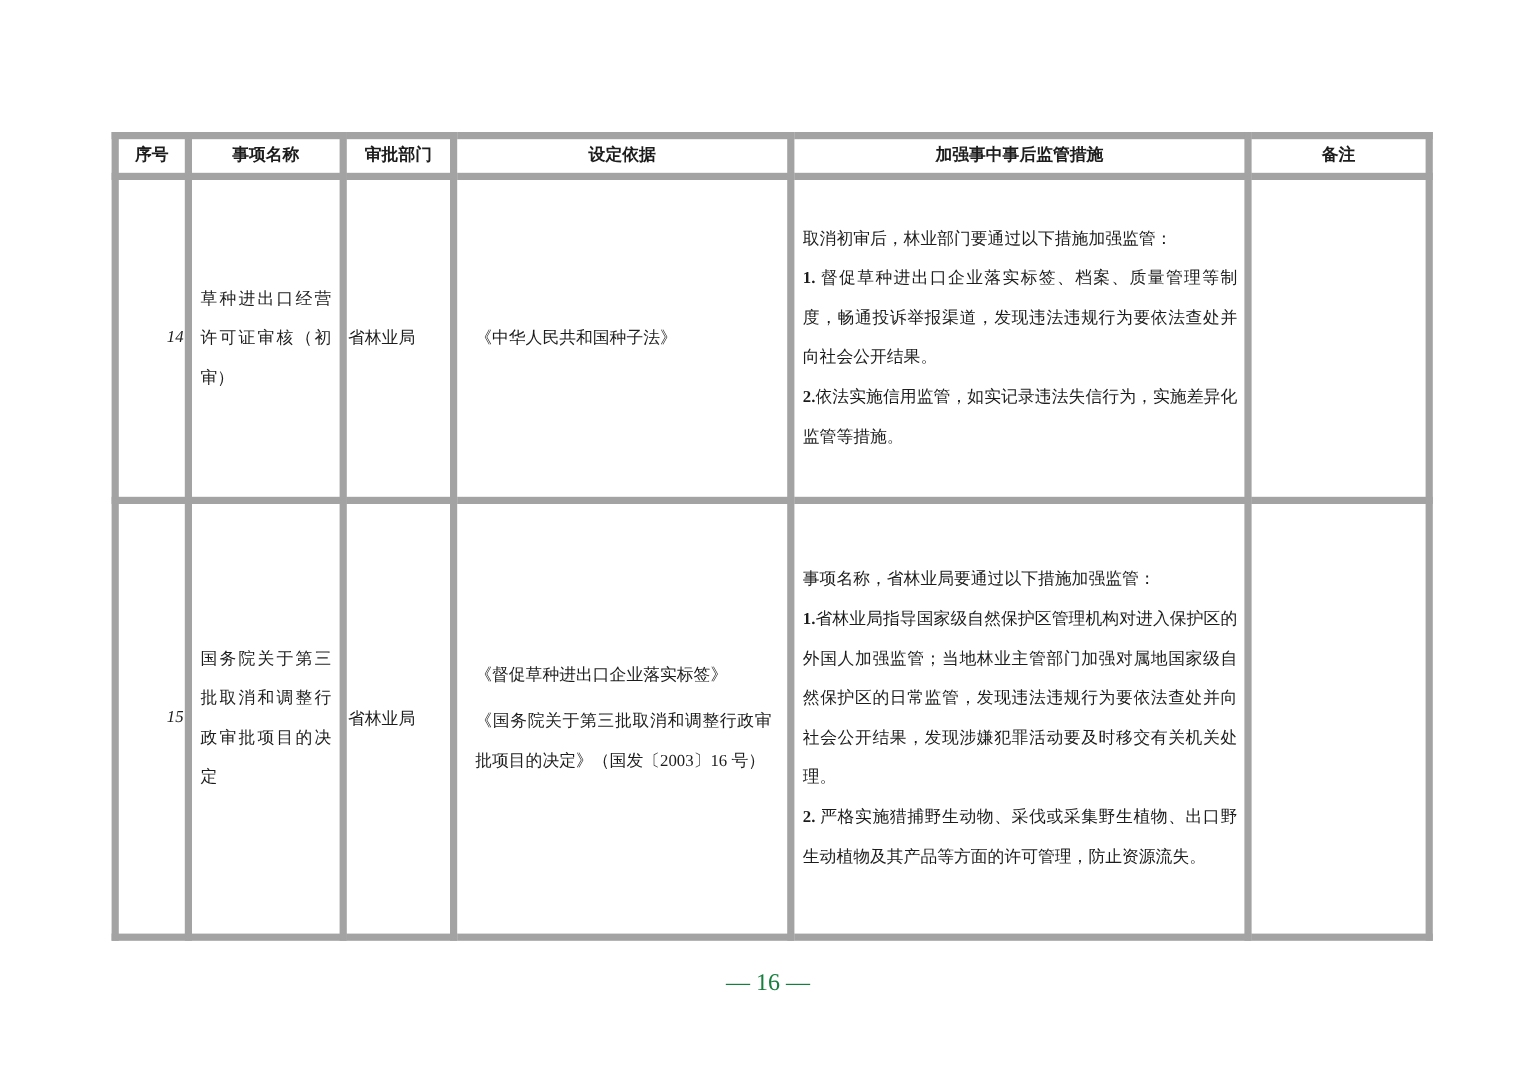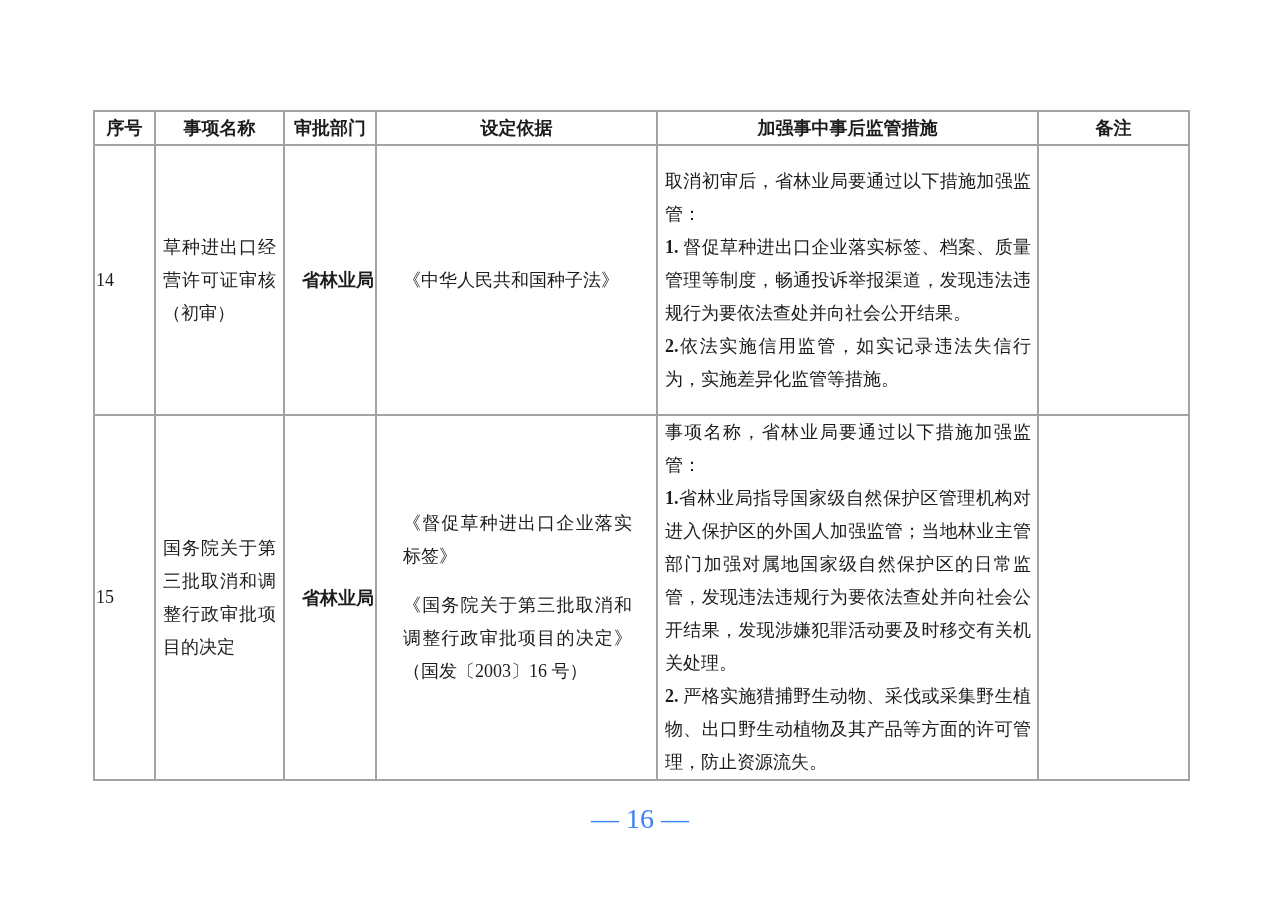--- a/index.html
+++ b/index.html
@@ -17,63 +17,63 @@
   }
   table.doc-table {
     position: absolute;
     left: 93px;
     top: 110px;
     width: 1095px;
     border-collapse: collapse;
     table-layout: fixed;
   }
   .doc-table th, .doc-table td {
-    border: 2px solid #a3a3a3;
-    font-size: 18px;
+    border: 6px solid #a3a3a3;
+    font-size: 14px;
     vertical-align: middle;
     box-sizing: border-box;
     overflow: hidden;
   }
   .doc-table th {
     font-weight: bold;
     height: 34px;
     text-align: center;
     padding: 0;
     line-height: 22px;
   }
   tr.data-row-1 { height: 270px; }
   tr.data-row-2 { height: 364px; }
-  td.c-no   { text-align: left; }
-  td.c-dept { text-align: right; font-weight: bold; }
+  td.c-no   { text-align: right; font-style: italic; }
+  td.c-dept { text-align: left; }
   td.c-name {
     padding: 0 7px;
     line-height: 33px;
     text-align: justify;
   }
   td.c-basis {
     padding: 0 8px 0 10px;
     line-height: 33px;
     text-align: justify;
   }
-  td.c-basis .basis-entry { margin: 16px; }
+  td.c-basis .basis-entry { margin: 5px; }
   td.c-measures {
     padding: 0 6px 0 7px;
     line-height: 33px;
     text-align: justify;
   }
   .measure-item b { font-weight: bold; }
   .page-footer {
     position: absolute;
     left: 0;
     top: 806px;
     width: 1280px;
     text-align: center;
-    font-size: 28px;
+    font-size: 20px;
     line-height: 26px;
-    color: #3b82f6;
+    color: #15803d;
   }
 </style>
 </head>
 <body>
 
 <table class="doc-table">
   <colgroup>
     <col style="width:61px">
     <col style="width:129px">
     <col style="width:92px">
@@ -93,21 +93,21 @@
   </thead>
   <tbody>
     <tr class="data-row-1">
       <td class="c-no">14</td>
       <td class="c-name">草种进出口经营许可证审核（初审）</td>
       <td class="c-dept">省林业局</td>
       <td class="c-basis">
         <div class="basis-entry">《中华人民共和国种子法》</div>
       </td>
       <td class="c-measures">
-        <div class="measure-intro">取消初审后，省林业局要通过以下措施加强监管：</div>
+        <div class="measure-intro">取消初审后，林业部门要通过以下措施加强监管：</div>
         <div class="measure-item"><b>1.</b><span> 督促草种进出口企业落实标签、档案、质量管理等制度，畅通投诉举报渠道，发现违法违规行为要依法查处并向社会公开结果。</span></div>
         <div class="measure-item"><b>2.</b><span>依法实施信用监管，如实记录违法失信行为，实施差异化监管等措施。</span></div>
       </td>
       <td class="c-note"></td>
     </tr>
     <tr class="data-row-2">
       <td class="c-no">15</td>
       <td class="c-name">国务院关于第三批取消和调整行政审批项目的决定</td>
       <td class="c-dept">省林业局</td>
       <td class="c-basis">

